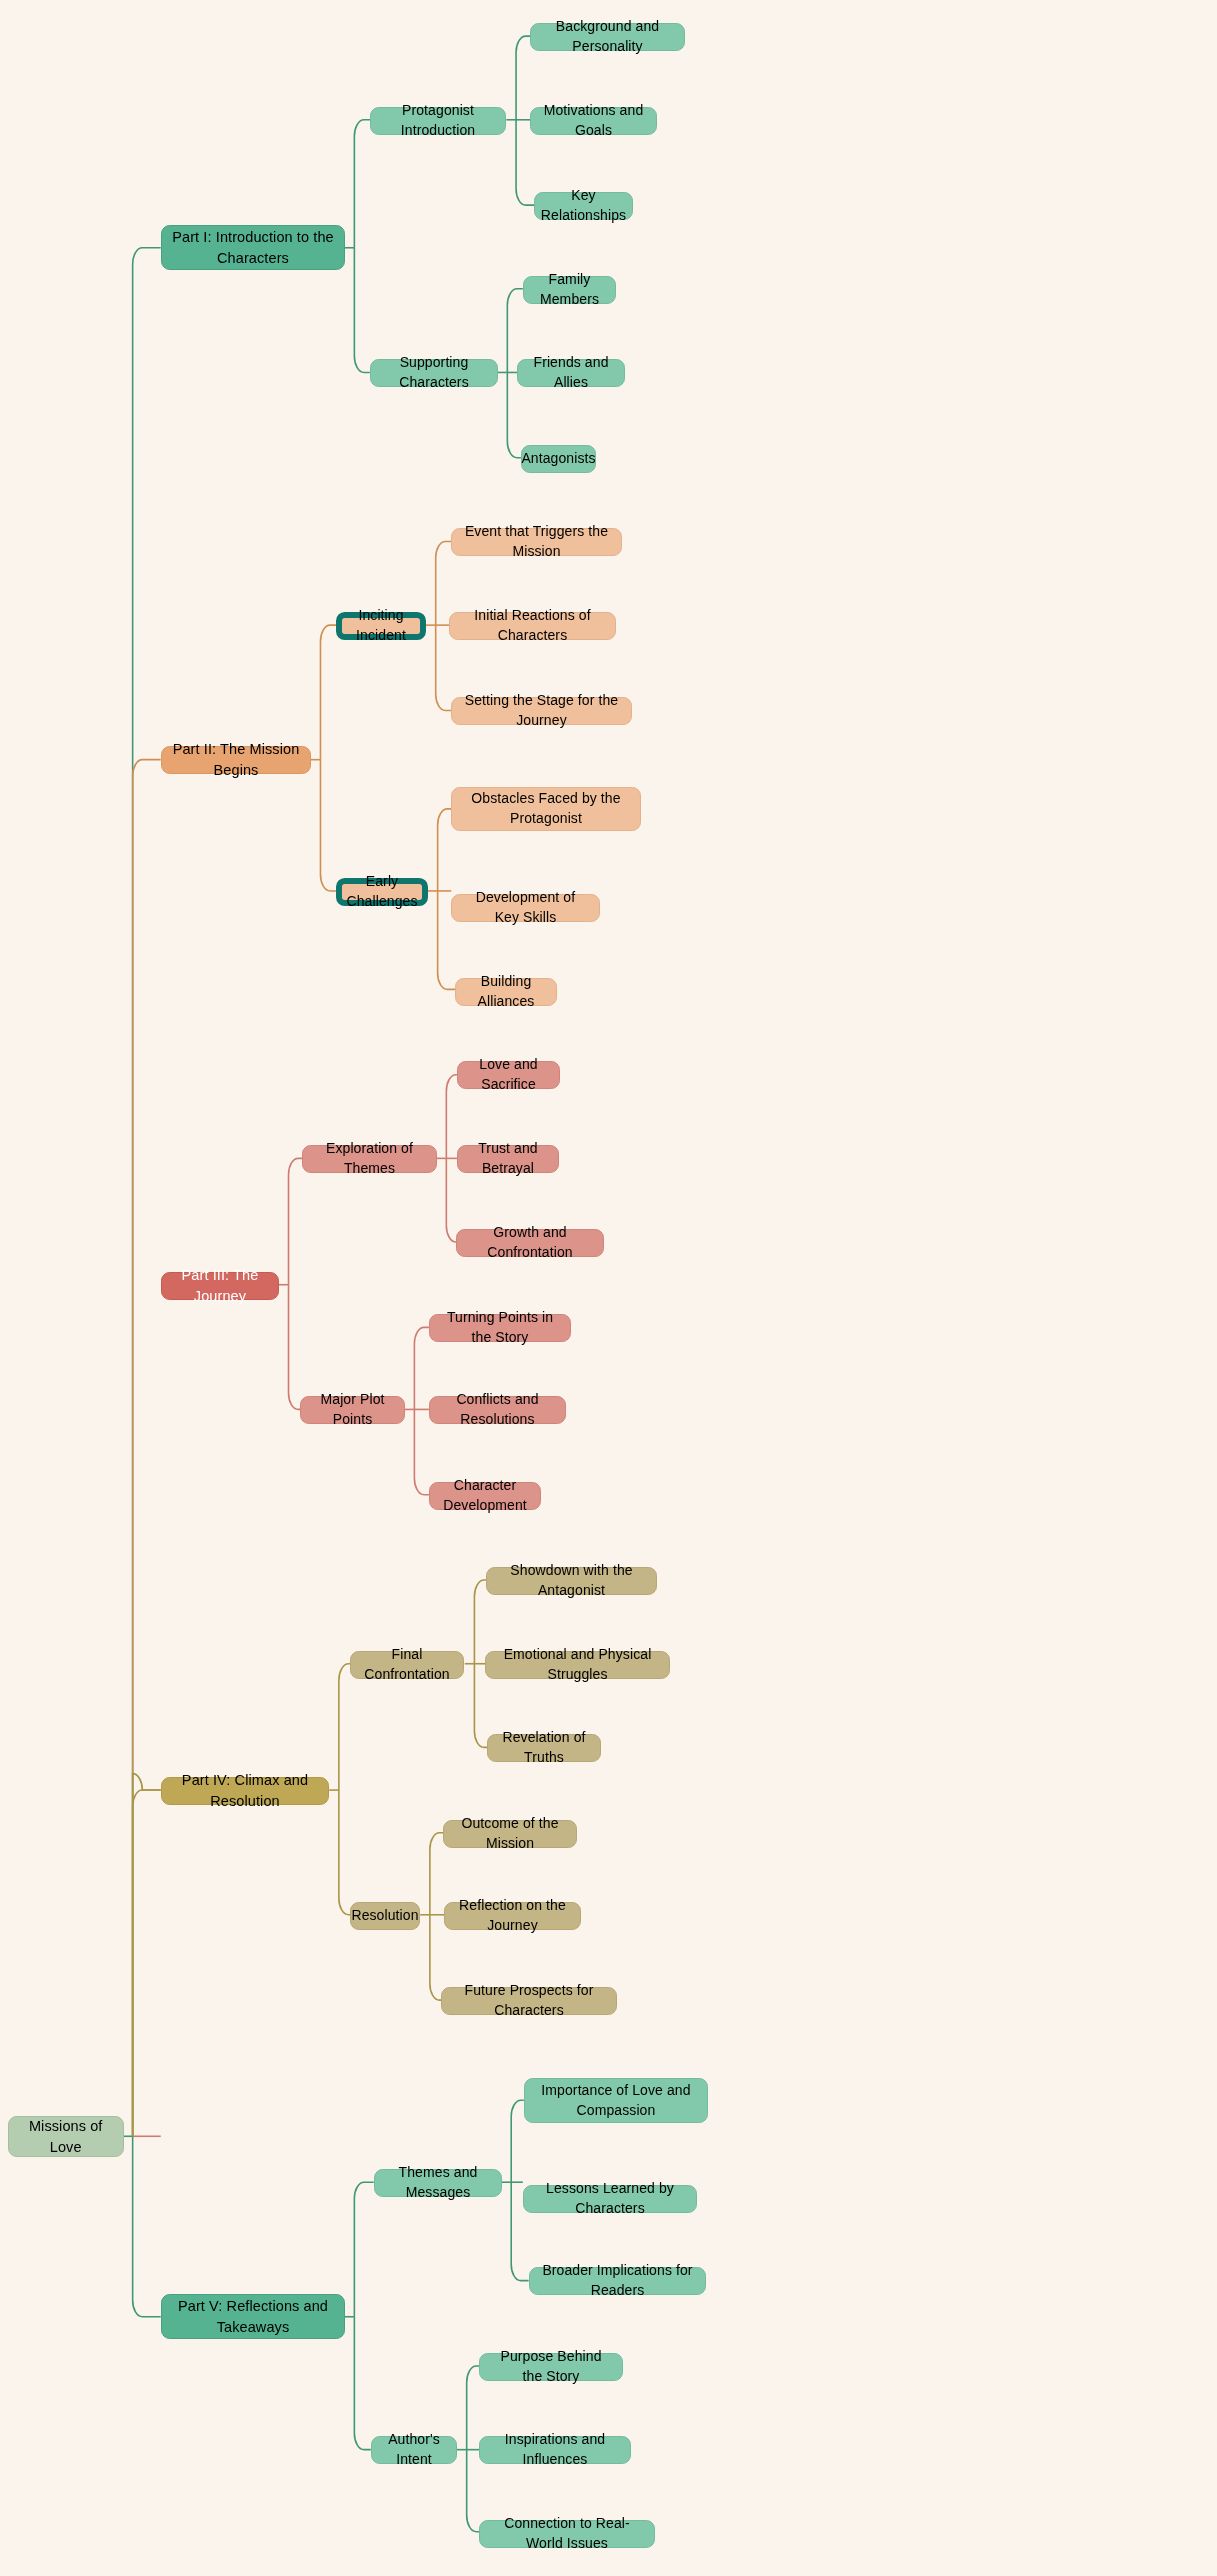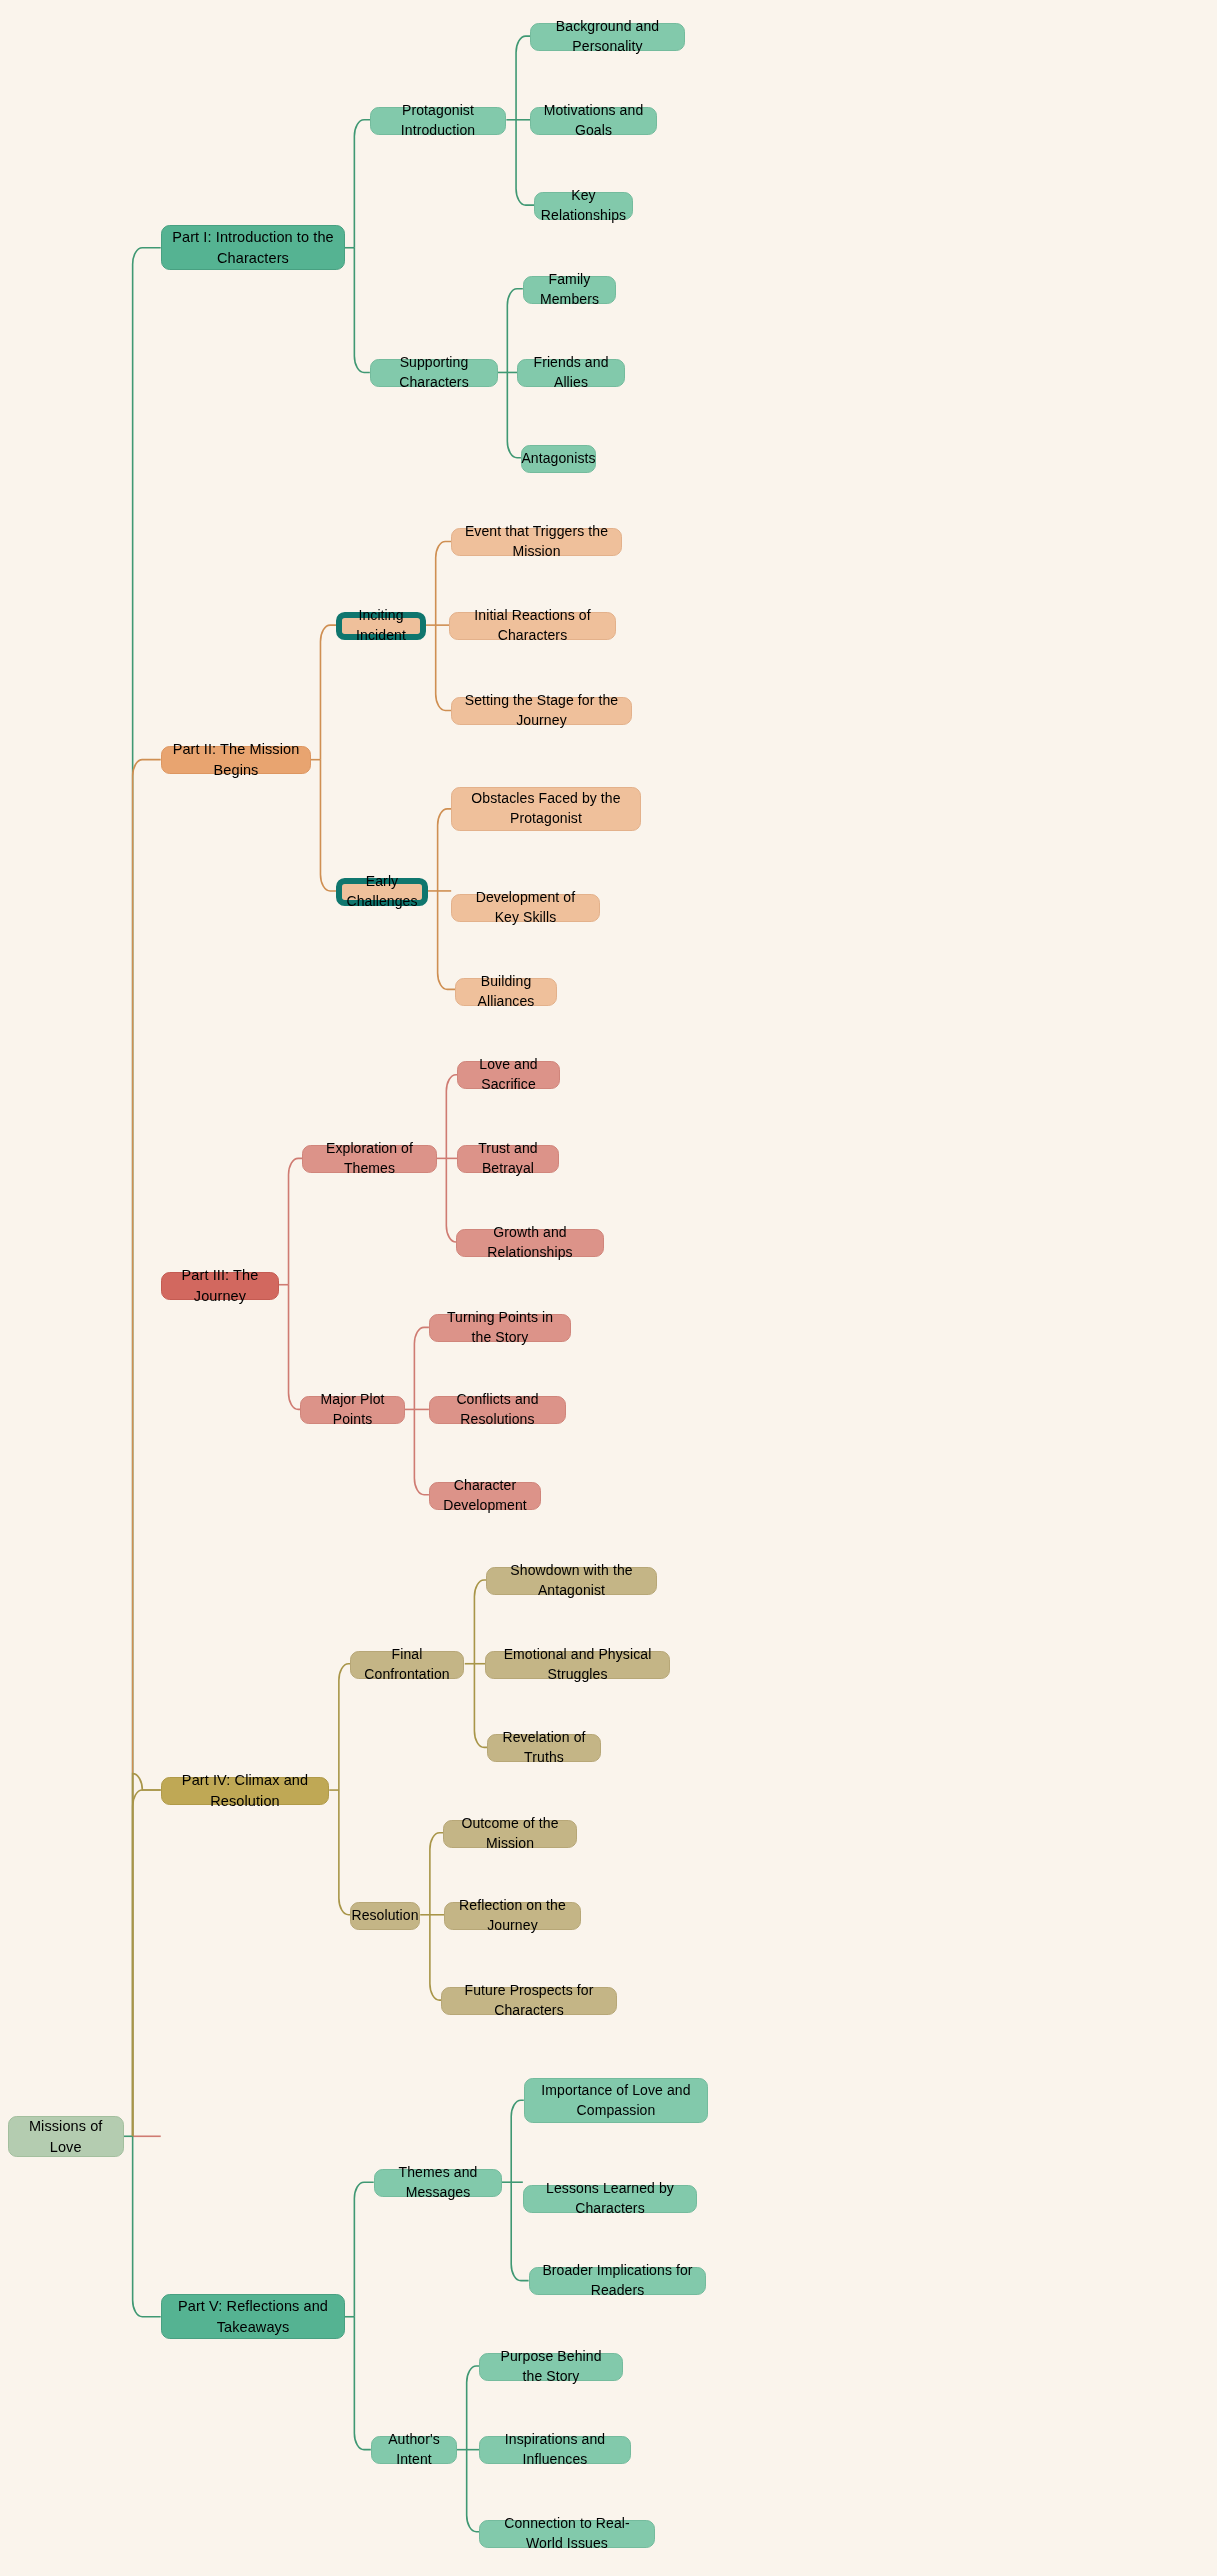--- a/index.html
+++ b/index.html
@@ -43,21 +43,21 @@
     border: 1px solid #a3bf9e;
     font-size: 14.5px;
   }
   .node.lvl1 { font-size: 14.5px; }
   .node.g-main  { background: #55b392; border: 1px solid #48a081; }
   .node.g-sub   { background: #82c9ab; border: 1px solid #74bb9d; }
   .node.g-leaf  { background: #82c9ab; border: 1px solid #74bb9d; }
   .node.o-main  { background: #e8a470; border: 1px solid #dd9660; }
   .node.o-sub   { background: #efc09b; border: 6px solid #0f766e; }
   .node.o-leaf  { background: #efc09b; border: 1px solid #e3b18b; }
-  .node.r-main  { background: #d2685f; border: 1px solid #c45b52; color: #000000; }
+  .node.r-main  { background: #d2685f; border: 1px solid #c45b52; color: #ffffff; }
   .node.r-sub   { background: #dc9389; border: 1px solid #d0857b; }
   .node.r-leaf  { background: #dc9389; border: 1px solid #d0857b; }
   .node.t-main  { background: #bfa855; border: 1px solid #b09a48; }
   .node.t-sub   { background: #c4b586; border: 1px solid #b7a777; }
   .node.t-leaf  { background: #c4b586; border: 1px solid #b7a777; }
 </style>
 </head>
 <body>
 
 <div id="mindmap">
@@ -221,21 +221,21 @@
   <div class="node r-sub" style="left: 302px; top: 1145px; width: 135px; height: 28px;">
     <span>Exploration of Themes</span>
   </div>
   <div class="node r-leaf" style="left: 457px; top: 1061px; width: 103px; height: 28px;">
     <span>Love and Sacrifice</span>
   </div>
   <div class="node r-leaf" style="left: 457px; top: 1145px; width: 102px; height: 28px;">
     <span>Trust and Betrayal</span>
   </div>
   <div class="node r-leaf" style="left: 456px; top: 1229px; width: 148px; height: 28px;">
-    <span>Growth and Relationships</span>
+    <span>Growth and Confrontation</span>
   </div>
 
   <div class="node r-sub" style="left: 300px; top: 1396px; width: 105px; height: 28px;">
     <span>Major Plot Points</span>
   </div>
   <div class="node r-leaf" style="left: 429px; top: 1314px; width: 142px; height: 28px;">
     <span>Turning Points in the Story</span>
   </div>
   <div class="node r-leaf" style="left: 429px; top: 1396px; width: 137px; height: 28px;">
     <span>Conflicts and Resolutions</span>

